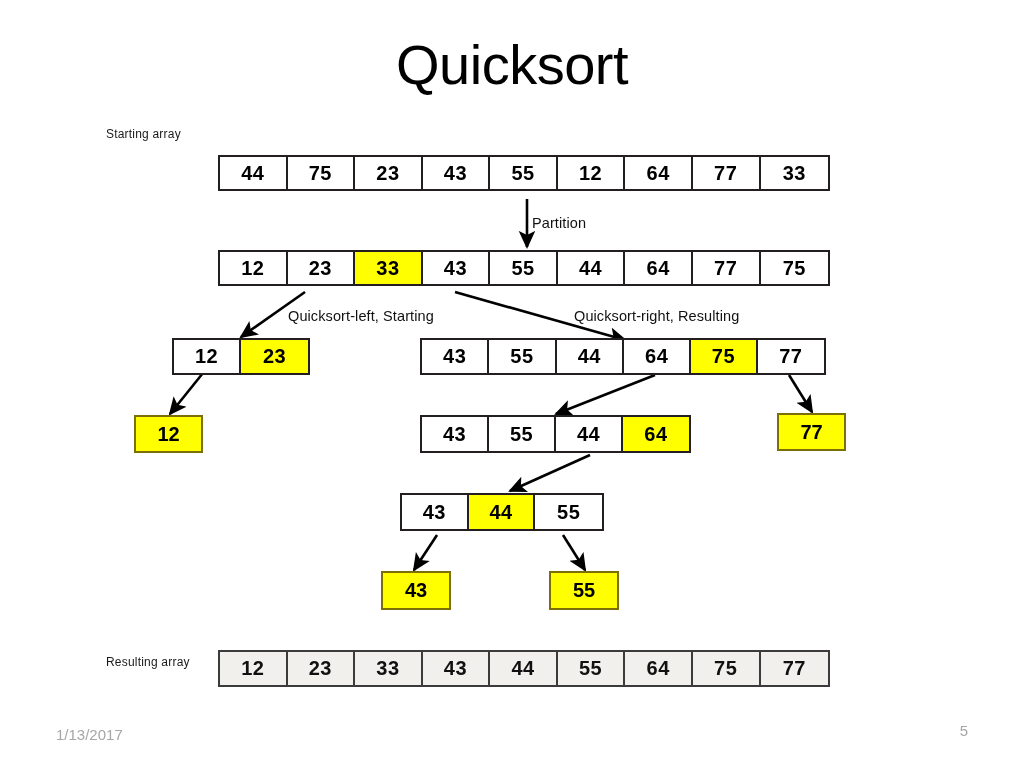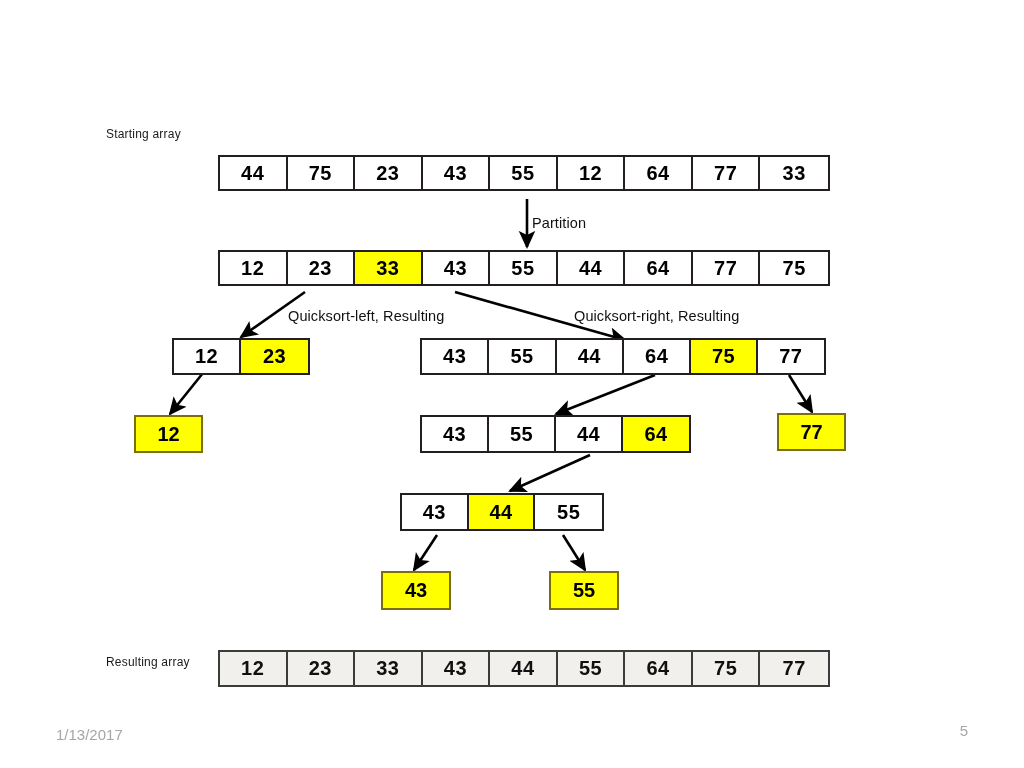--- a/index.html
+++ b/index.html
@@ -56,21 +56,20 @@
     white-space: nowrap;
     letter-spacing: 0.1px;
   }
   
   .array {
     position: absolute;
     display: flex;
     border: 2px solid #231f20;
     box-sizing: border-box;
     background: #ffffff;
-    justify-content: flex-end;
   }
   .cell {
     box-sizing: border-box;
     border-right: 2px solid #231f20;
     display: flex;
     align-items: center;
     justify-content: center;
     font-size: 20px;
     font-weight: bold;
     color: #000000;
@@ -121,20 +120,21 @@
     width: 1024px;
     height: 768px;
     pointer-events: none;
   }
 </style>
 </head>
 <body>
 
 <div id="slide">
 
+  <div class="slide-title">Quicksort</div>
 
   <div class="diagram">
 
     <svg class="arrows" viewBox="0 0 1024 768">
       <defs>
         <marker id="ah" markerWidth="9" markerHeight="9" refX="6.2" refY="3.2" orient="auto" markerUnits="strokeWidth">
           <path d="M0,0 L7,3.2 L0,6.4 L1.6,3.2 z" fill="#000000"></path>
         </marker>
       </defs>
 
@@ -154,21 +154,21 @@
 
       <line x1="437" y1="535" x2="414" y2="570" stroke="#000000" stroke-width="2.6" marker-end="url(#ah)"></line>
 
       <line x1="563" y1="535" x2="585" y2="570" stroke="#000000" stroke-width="2.6" marker-end="url(#ah)"></line>
     </svg>
 
     <div class="section-label" style="left:106px; top:127px;">Starting array</div>
 
     <div class="anno-label" style="left:532px; top:215px;">Partition</div>
 
-    <div class="anno-label" style="left:288px; top:308px;">Quicksort-left, Resulting</div>
+    <div class="anno-label" style="left:288px; top:308px;">Quicksort-left, Starting</div>
 
     <div class="anno-label" style="left:574px; top:308px;">Quicksort-right, Resulting</div>
 
     <div class="section-label" style="left:106px; top:655px;">Resulting array</div>
 
     <div class="array" style="left:218px; top:155px; width:612px; height:36px;">
       <div class="cell" style="width:68px;">44</div>
       <div class="cell" style="width:68px;">75</div>
       <div class="cell" style="width:68px;">23</div>
       <div class="cell" style="width:68px;">43</div>

